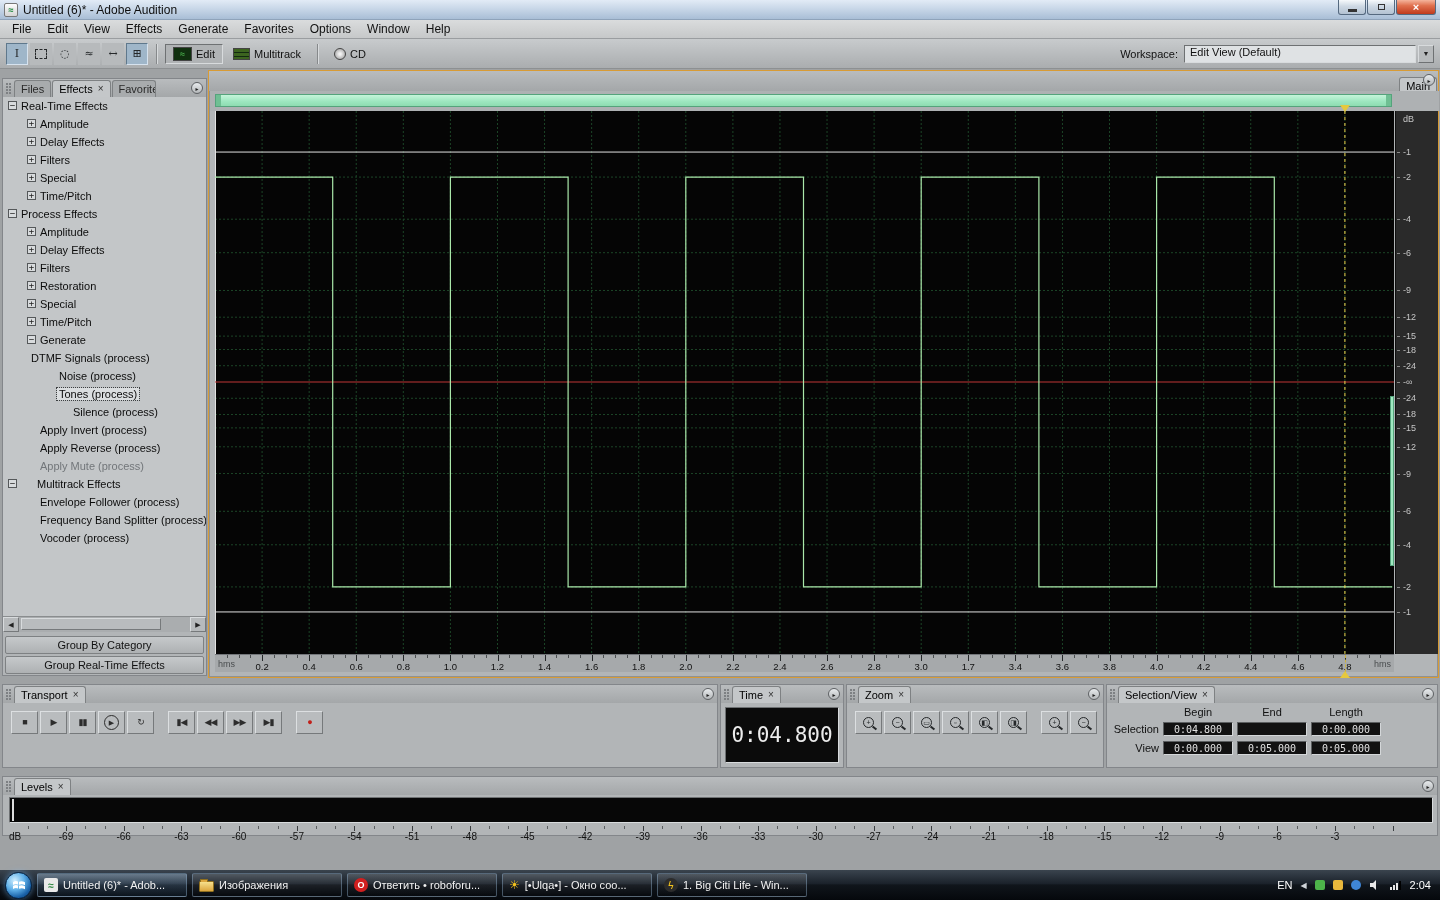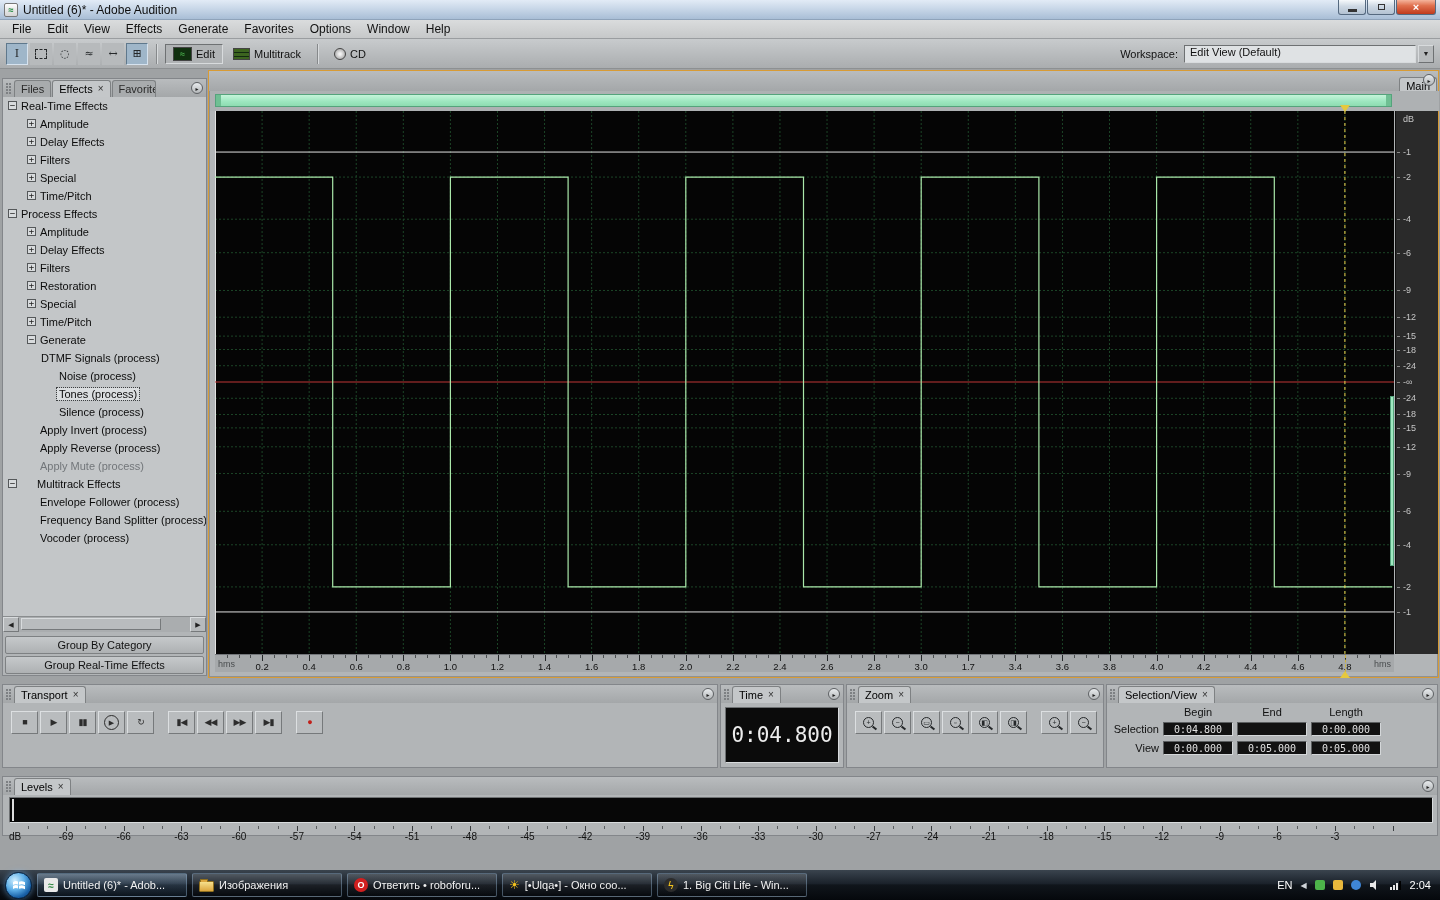--- a/index.html
+++ b/index.html
@@ -284,30 +284,30 @@
         </div>
         <div class="trow">
           <span class="texp" style="left: 24px;">+</span>
           <span class="tlab" style="margin-left: 35px;">Time/Pitch</span>
         </div>
         <div class="trow">
           <span class="texp" style="left: 24px;">−</span>
           <span class="tlab" style="margin-left: 35px;">Generate</span>
         </div>
         <div class="trow">
-          <span class="tlab" style="margin-left: 36px;">DTMF Signals (process)</span>
+          <span class="tlab" style="margin-left: 26px;">DTMF Signals (process)</span>
         </div>
         <div class="trow">
           <span class="tlab" style="margin-left: 54px;">Noise (process)</span>
         </div>
         <div class="trow">
           <span class="tlab tsel" style="margin-left: 54px;">Tones (process)</span>
         </div>
         <div class="trow">
-          <span class="tlab" style="margin-left: 54px;">Silence (process)</span>
+          <span class="tlab" style="margin-left: 68px;">Silence (process)</span>
         </div>
         <div class="trow">
           <span class="tlab" style="margin-left: 35px;">Apply Invert (process)</span>
         </div>
         <div class="trow">
           <span class="tlab" style="margin-left: 35px;">Apply Reverse (process)</span>
         </div>
         <div class="trow">
           <span class="tlab" style="margin-left: 35px; color: rgb(114, 118, 122);">Apply Mute (process)</span>
         </div>

